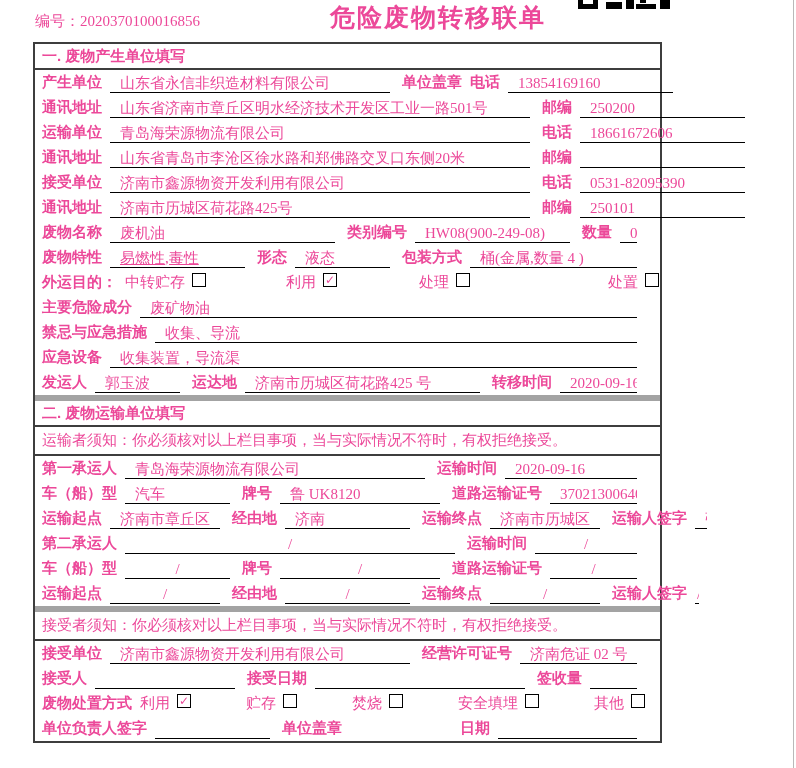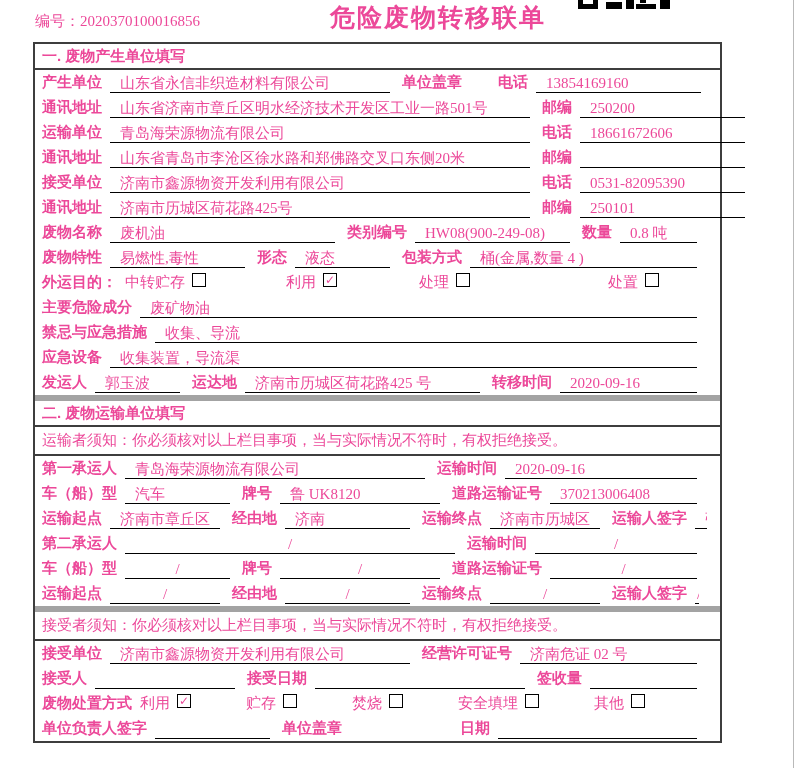--- a/index.html
+++ b/index.html
@@ -5,21 +5,21 @@
   html,body{margin:0;padding:0;background:#fff;}
   .page{position:relative;width:796px;height:768px;background:#fff;overflow:hidden;
         font-family:"Liberation Serif","DejaVu Serif",serif;color:#ec4899;}
   .doc-number{position:absolute;left:35px;top:12px;font-size:15px;white-space:nowrap;}
   .doc-title{position:absolute;left:0;right:0;top:1px;text-align:center;
              font-family:"Liberation Sans","DejaVu Sans",sans-serif;
              font-weight:bold;font-size:25px;letter-spacing:2px;transform:translateX(40px);}
   .qr{position:absolute;left:578px;top:0;width:94px;height:9px;}
   .qr i{position:absolute;background:#000;}
   .qr i.w{background:#fff;}
-  .form-table{position:absolute;left:33px;top:42px;width:689px;border:2px solid #3d3d3d;
+  .form-table{position:absolute;left:33px;top:42px;width:629px;border:2px solid #3d3d3d;
               background:#fff;box-sizing:border-box;}
   .section + .section{border-top:6px solid #a3a3a3;}
   .heading{font-family:"Liberation Sans","DejaVu Sans",sans-serif;font-weight:bold;
            font-size:15px;line-height:20px;padding:2px 7px;border-bottom:2px solid #3d3d3d;}
   .note{font-size:15px;line-height:21px;padding:3px 7px;border-bottom:2px solid #3d3d3d;}
   .row{display:flex;align-items:center;padding:0 7px;height:25px;font-size:15px;white-space:nowrap;}
   .lab{flex:none;margin-right:8px;font-weight:bold;}
   .val{flex:none;display:inline-block;height:20px;line-height:20px;border-bottom:1px solid #000;
        padding:0 2px 0 10px;margin-right:12px;overflow:hidden;box-sizing:border-box;}
   .val.fill{flex:1 1 auto;margin-right:16px;}
@@ -104,21 +104,21 @@
         <div class="row">
           <span class="lab">废物名称</span>
           <span class="val" style="width: 225px;">废机油</span>
           <span class="lab">类别编号</span>
           <span class="val" style="width: 155px;">HW08(900-249-08)</span>
           <span class="lab">数量</span>
           <span class="val fill">0.8 吨</span>
         </div>
         <div class="row">
           <span class="lab">废物特性</span>
-          <span class="val" style="width: 135px;">易燃性,毒性</span>
+          <span class="val" style="width: 135px; text-decoration: underline;">易燃性,毒性</span>
           <span class="lab">形态</span>
           <span class="val" style="width: 95px;">液态</span>
           <span class="lab">包装方式</span>
           <span class="val fill">桶(金属,数量 4 )</span>
         </div>
         <div class="row">
           <span class="lab">外运目的：</span>
           <span class="cb">
             <span class="cb-lab">中转贮存</span>
             <span class="box"></span>

